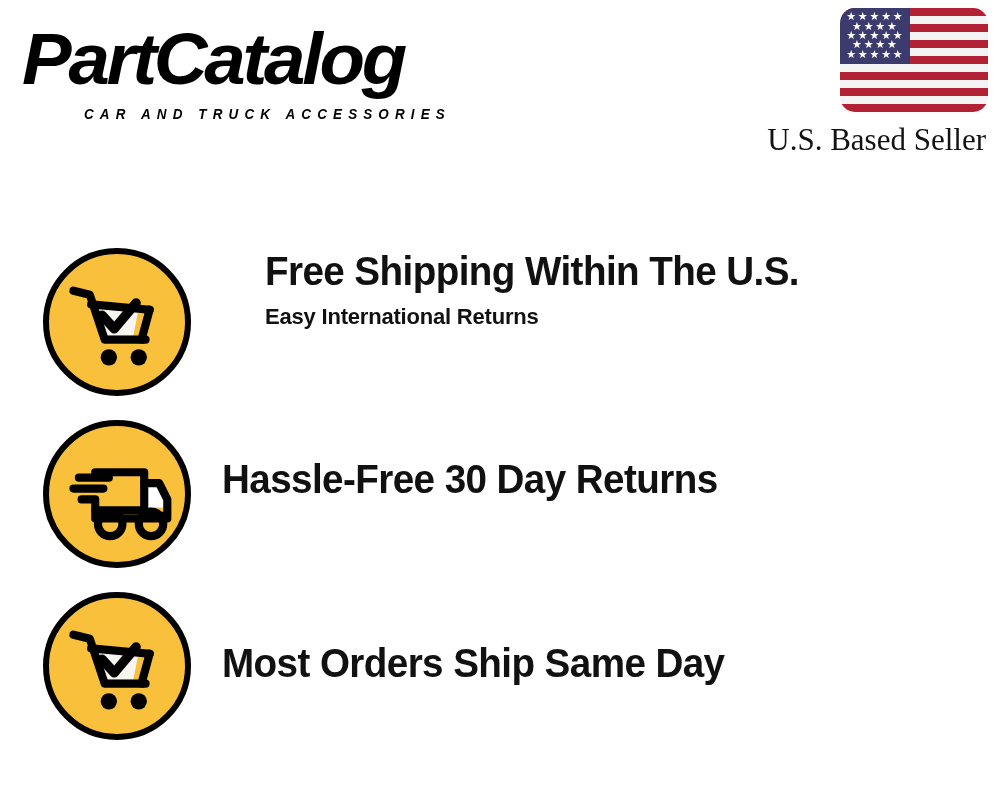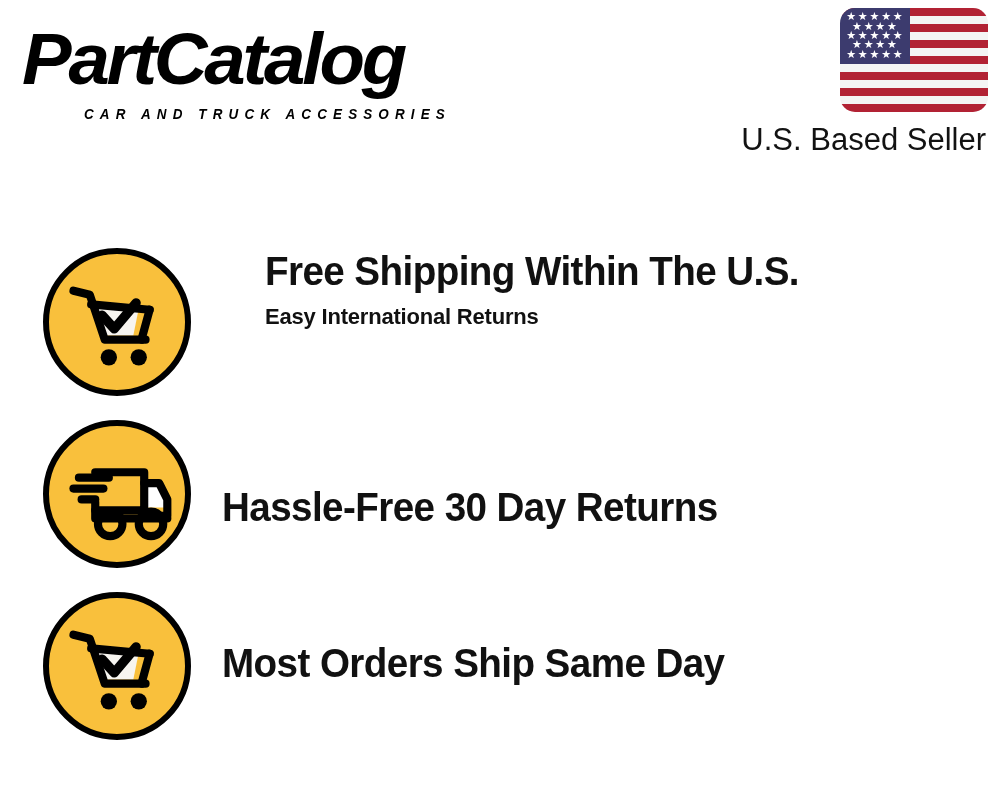--- a/index.html
+++ b/index.html
@@ -92,21 +92,21 @@
   .star {
     position: absolute;
     color: #ffffff;
     font-size: 11px;
     line-height: 11px;
   }
   #seller-label {
     display: block;
     margin-top: 6px;
     padding-right: 2px;
-    font-family: Liberation Sans, sans-serif;
+    font-family: Liberation Serif, serif;
     font-weight: normal;
     font-size: 31px;
     color: #121212;
     letter-spacing: 0px;
     line-height: 36px;
     white-space: nowrap;
   }
 
   
   .feature-row {
@@ -172,21 +172,21 @@
     line-height: 32px;
     color: #111111;
     letter-spacing: -0.2px;
     white-space: nowrap;
     margin-top: 7px;
   }
 
   
   #feature-row-0 .feature-text { top: 0px; margin-left: 43px; }
   #feature-row-0 .feature-sub.first { margin-top: 5px; }
-  #feature-row-1 .feature-text { top: 64px; }
+  #feature-row-1 .feature-text { top: 36px; }
   #feature-row-2 .feature-text { top: 48px; }
 </style>
 </head>
 <body>
 
 <div id="page">
 
   <div id="brand-logo">
     <div id="brand-wordmark">PartCatalog</div>
     <div id="brand-tagline">CAR AND TRUCK ACCESSORIES</div>

